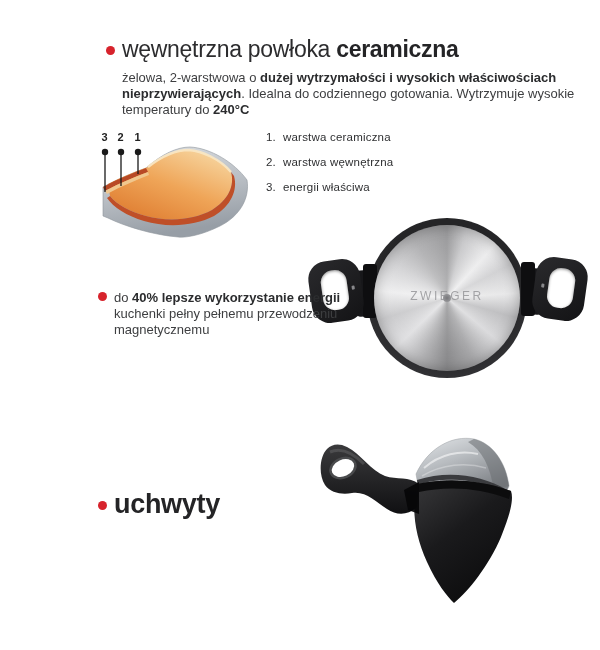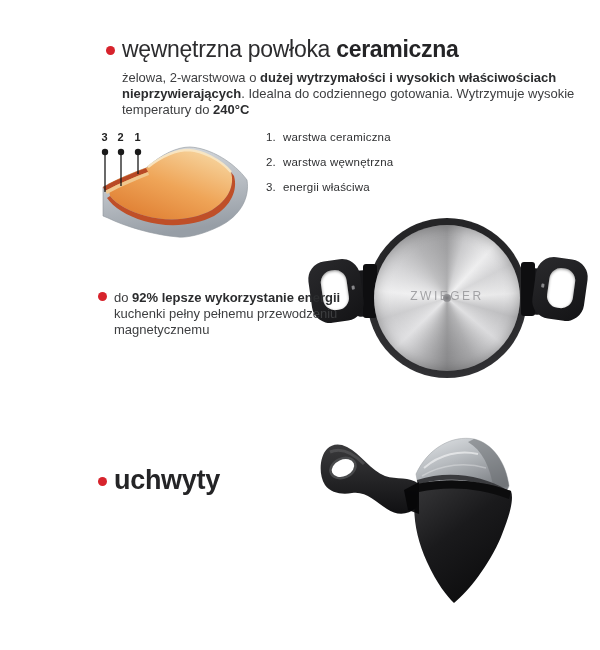--- a/index.html
+++ b/index.html
@@ -124,24 +124,24 @@
       <div class="grip-dot" style="left:42px;top:28px;"></div>
     </div>
     <div class="grip" style="left:231px;top:46px;transform:rotate(8deg);">
       <div class="grip-hole" style="left:14px;top:10px;"></div>
       <div class="grip-dot" style="left:7px;top:28px;"></div>
     </div>
   </div>
 
   <div class="section" style="left:114px;top:283px;width:250px;">
     <span class="dot" style="top:9px;"></span>
-    <div class="body-text" style="width:238px;"><span>do </span><span class="b">92% lepsze wykorzystanie energii</span><span> kuchenki pełny pełnemu przewodzeniu magnetycznemu</span></div>
+    <div class="body-text" style="width:238px;"><span>do </span><span class="b">40% lepsze wykorzystanie energii</span><span> kuchenki pełny pełnemu przewodzeniu magnetycznemu</span></div>
   </div>
 
-  <div class="section" style="left:114px;top:466px;width:250px;">
+  <div class="section" style="left:114px;top:490px;width:250px;">
     <span class="dot" style="top:11px;"></span>
     <div class="h h3big"><span class="b">uchwyty</span></div>
   </div>
 
   <div class="handle-shot">
     <svg width="285" height="212" viewBox="0 0 285 212">
       <defs>
         <linearGradient id="gLid" x1="0" y1="0" x2="0.6" y2="1">
           <stop offset="0" stop-color="#e4e7ea"></stop>
             <stop offset="0.45" stop-color="#b8bcc0"></stop>

